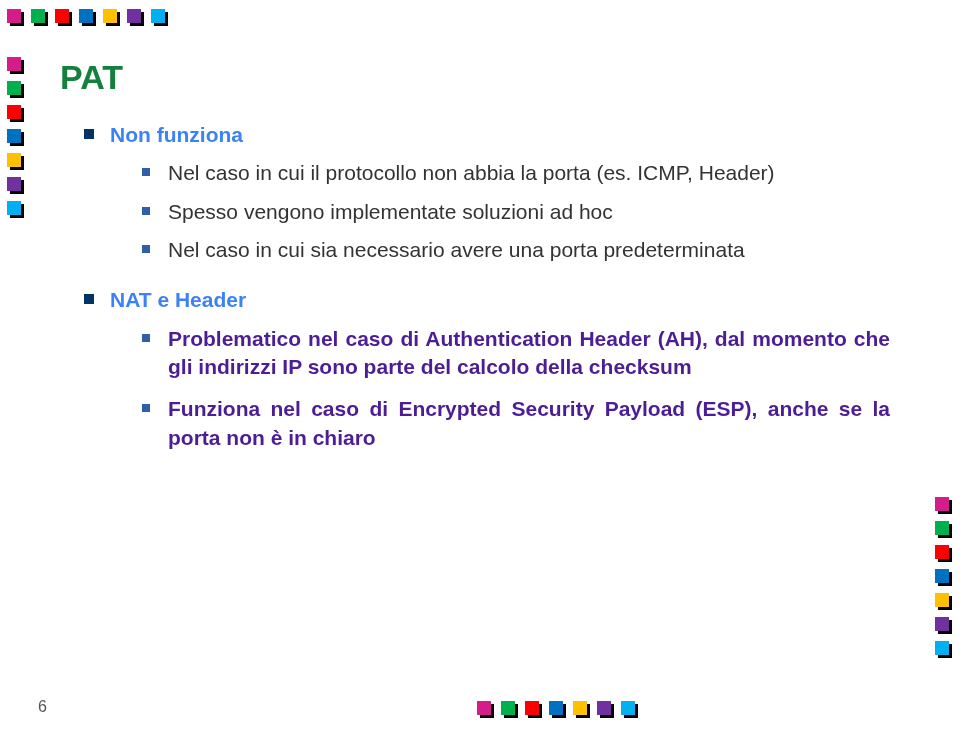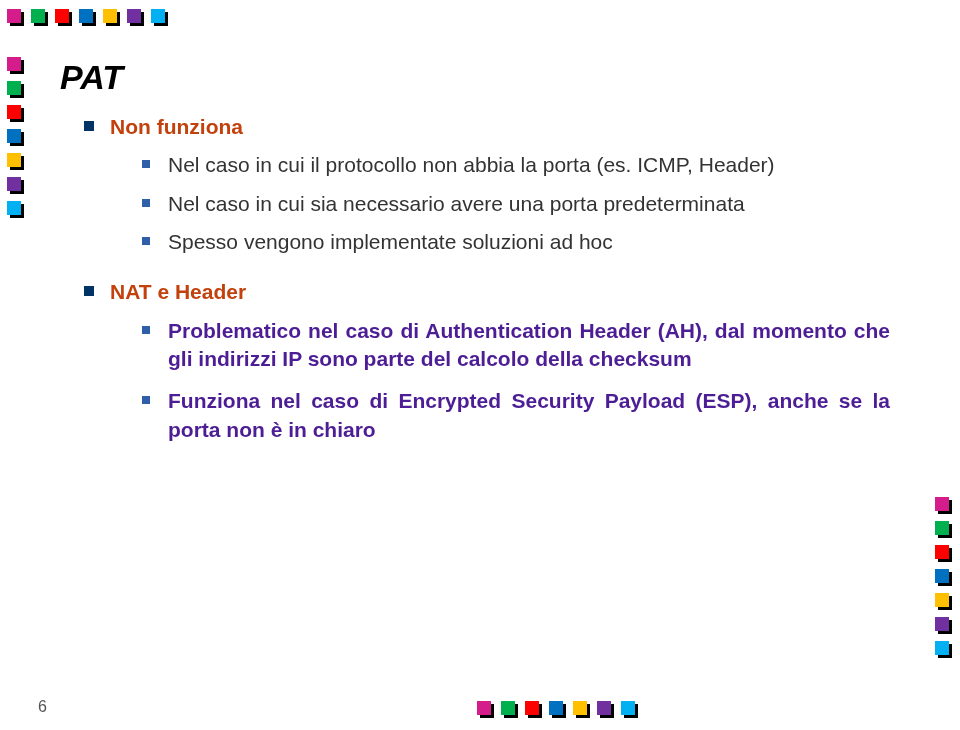--- a/index.html
+++ b/index.html
@@ -53,30 +53,29 @@
   .strip-bottom .b7{left:624px;--c:#00b0f0}
 
   
   .content{
     position:absolute;
     left:60px;top:55px;right:70px;
     font-size:21px;
     line-height:1.35;
   }
   .title{
-    color:#000000;
+    color:#15803d;
     font-weight:bold;
     font-size:34px;
-    margin-bottom:12px;
+    margin-bottom:20px;
     font-family:Verdana,Geneva,sans-serif;
-    font-style:italic;
   }
   .bul{position:relative;padding-left:26px;margin:0 0 10px 0}
   .bul::before{content:"";position:absolute;left:0;top:8px;width:10px;height:10px;background:#003366}
-  .lvl1{margin-left:24px;font-weight:bold;color:#c2410c}
+  .lvl1{margin-left:24px;font-weight:bold;color:#3b82f6}
   .lvl2{margin-left:82px;font-weight:normal;color:#333}
   .lvl2::before{width:8px;height:8px;top:9px;background:#2f5fa8}
   .lvl2b{margin-left:82px;font-weight:bold;color:#4c1d95;text-align:justify}
   .lvl2b::before{width:8px;height:8px;top:9px;background:#2f5fa8}
   .gap{margin-top:22px}
   .page-num{
     position:absolute;
     left:38px;bottom:14px;
     font-size:16px;color:#555;
     font-family:Verdana,Geneva,sans-serif;
@@ -120,21 +119,21 @@
     <div class="sq b5"></div>
     <div class="sq b6"></div>
   <div class="sq b7"></div>
 </div>
 
 <div class="content">
   <div class="title">PAT</div>
 
   <div class="bul lvl1">Non funziona</div>
   <div class="bul lvl2">Nel caso in cui il protocollo non abbia la porta (es. ICMP, Header)</div>
+  <div class="bul lvl2">Spesso vengono implementate soluzioni ad hoc</div>
   <div class="bul lvl2">Nel caso in cui sia necessario avere una porta predeterminata</div>
-  <div class="bul lvl2">Spesso vengono implementate soluzioni ad hoc</div>
 
   <div class="bul lvl1 gap">NAT e Header</div>
   <div class="bul lvl2b">Problematico nel caso di Authentication Header (AH), dal momento che gli indirizzi IP sono parte del calcolo della checksum</div>
   <div class="bul lvl2b" style="margin-top:14px">Funziona nel caso di Encrypted Security Payload (ESP), anche se la porta non è in chiaro</div>
 </div>
 
 <div class="page-num">6</div>
 
 </body></html>

